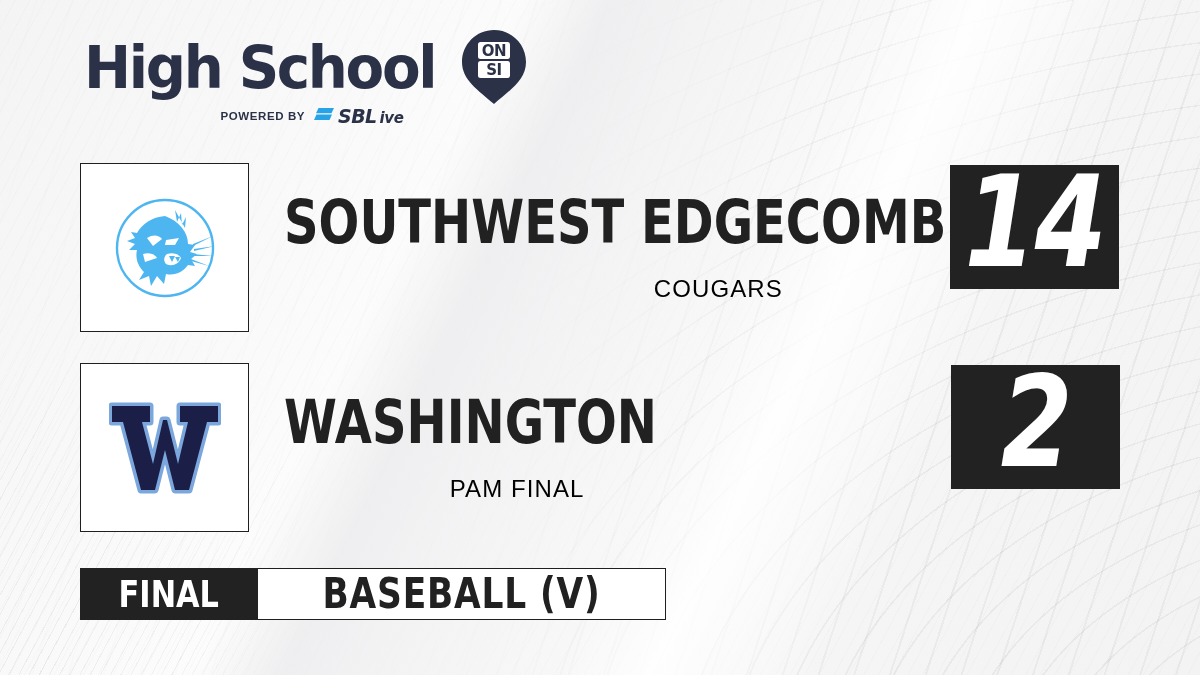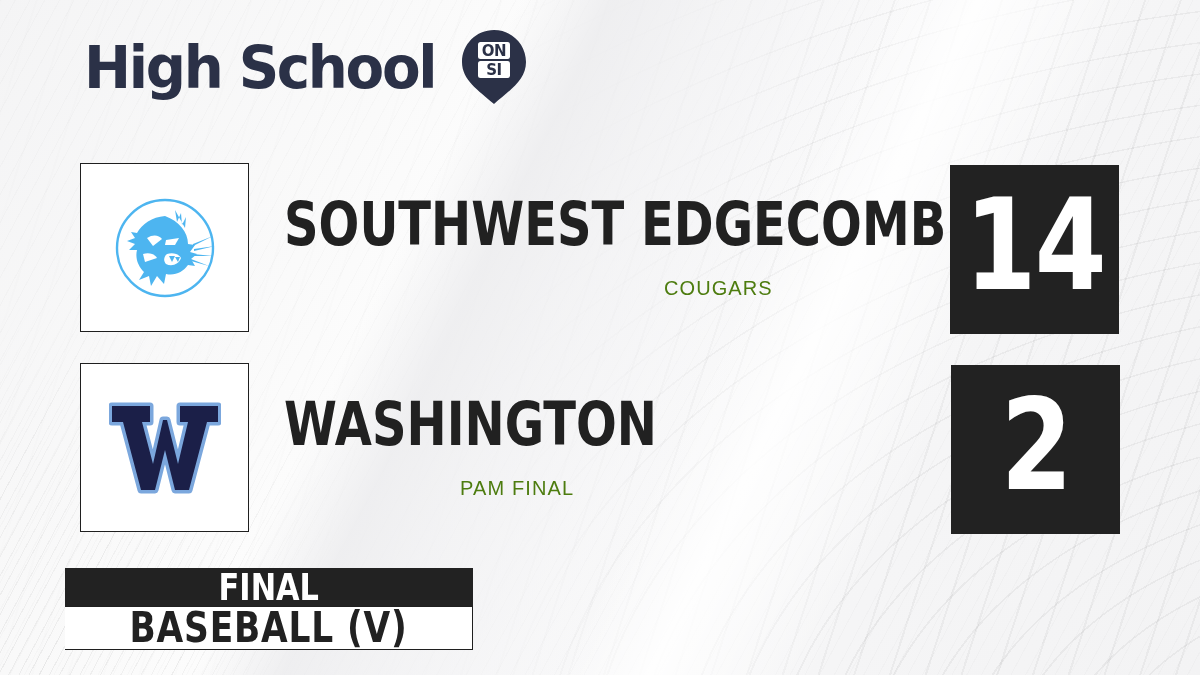--- a/index.html
+++ b/index.html
@@ -136,48 +136,48 @@
     letter-spacing:0px;
     color:#212121;
     transform:scaleX(.80);
     transform-origin:left center;
     white-space:nowrap;
     margin-bottom:4px;
   }
   .team-mascot{
     font-family:"Liberation Sans", sans-serif;
     font-weight:normal;
-    font-size:20px;
+    font-size:24px;
     letter-spacing:1.1px;
-    color:#4d7c0f;
+    color:#000000;
     white-space:nowrap;
     margin-top:20px;
   }
 
   .score-box{
-    position:absolute;top:2px;width:169px;height:169px;
+    position:absolute;top:2px;width:169px;height:124px;
     background:#222222;
-    display:flex;align-items:center;justify-content:center;
+    display:flex;align-items:center;justify-content:center;font-style:italic;
   }
   .score-box-1{left:950px;}
   .score-box-2{left:951px;}
   .score-val{
     font-family:"DejaVu Sans", sans-serif;
     font-weight:bold;
     font-size:126px;
     line-height:126px;
     color:#ffffff;
     letter-spacing:-2px;
     transform:scaleX(.82);
     transform-origin:center center;
     position:relative;top:-4px;
   }
 
   
-  .statusbar{position:absolute;left:65px;top:568px;height:92px;display:flex;flex-direction:column;}
+  .statusbar{position:absolute;left:80px;top:568px;height:52px;display:flex;}
   .status-final{
     background:#222222;
     display:flex;align-items:center;justify-content:center;
     padding:0 26px;min-width:93px;box-sizing:border-box;
   }
   .status-final span{
     font-family:"DejaVu Sans", sans-serif;font-weight:bold;
     font-size:38px;line-height:38px;color:#ffffff;letter-spacing:0px;
     transform:scaleX(.80);transform-origin:center center;white-space:nowrap;
   }
@@ -211,20 +211,34 @@
         <svg width="72" height="78" viewBox="0 0 72 78" aria-hidden="true">
           <path d="M36 2 C18.3 2 4 16.3 4 34 C4 52 20 62 36 76 C52 62 68 52 68 34 C68 16.3 53.7 2 36 2 Z" fill="#2b3147"></path>
           <rect x="20" y="14" width="32" height="17" rx="2.5" fill="#ffffff"></rect>
           <rect x="20" y="33" width="32" height="17" rx="2.5" fill="#ffffff"></rect>
           <text x="36" y="28" text-anchor="middle" fill="#2b3147" font-family="DejaVu Sans, sans-serif" font-size="15" font-weight="bold" letter-spacing="-0.4">ON</text>
           <text x="36" y="47" text-anchor="middle" fill="#2b3147" font-family="DejaVu Sans, sans-serif" font-size="15" font-weight="bold" letter-spacing="-0.4">SI</text>
         </svg>
       </div>
     </div>
 
+    <div class="powered">
+      <span class="powered-txt">POWERED BY</span>
+      <span class="sblive">
+        <span>
+          <svg class="sblive-mark" width="22" height="19" viewBox="0 0 22 19" aria-hidden="true">
+            <path d="M5.5 1 H21 L18.5 6.2 H3 Z" fill="#29a3e8"></path>
+            <path d="M3.5 7.6 H19 L16.5 13 H1 Z" fill="#29a3e8"></path>
+            <path d="M2 14.2 H17 L14.5 18.6 H0 Z" fill="#1f8fd4" opacity="0"></path>
+          </svg>
+        </span>
+        <span class="sblive-sbl">SBL</span>
+        <span class="sblive-ive">ive</span>
+      </span>
+    </div>
   </div>
 
   <div class="row row-1">
     <div class="logo-box">
       <div>
         <svg width="112" height="112" viewBox="0 0 112 112" aria-hidden="true">
           <circle cx="56" cy="56" r="48" fill="none" stroke="#4db5f0" stroke-width="2.4"></circle>
           <g fill="#4db5f0">
 
             <path d="M84 52 L104 44 L84 54 Z"></path>

